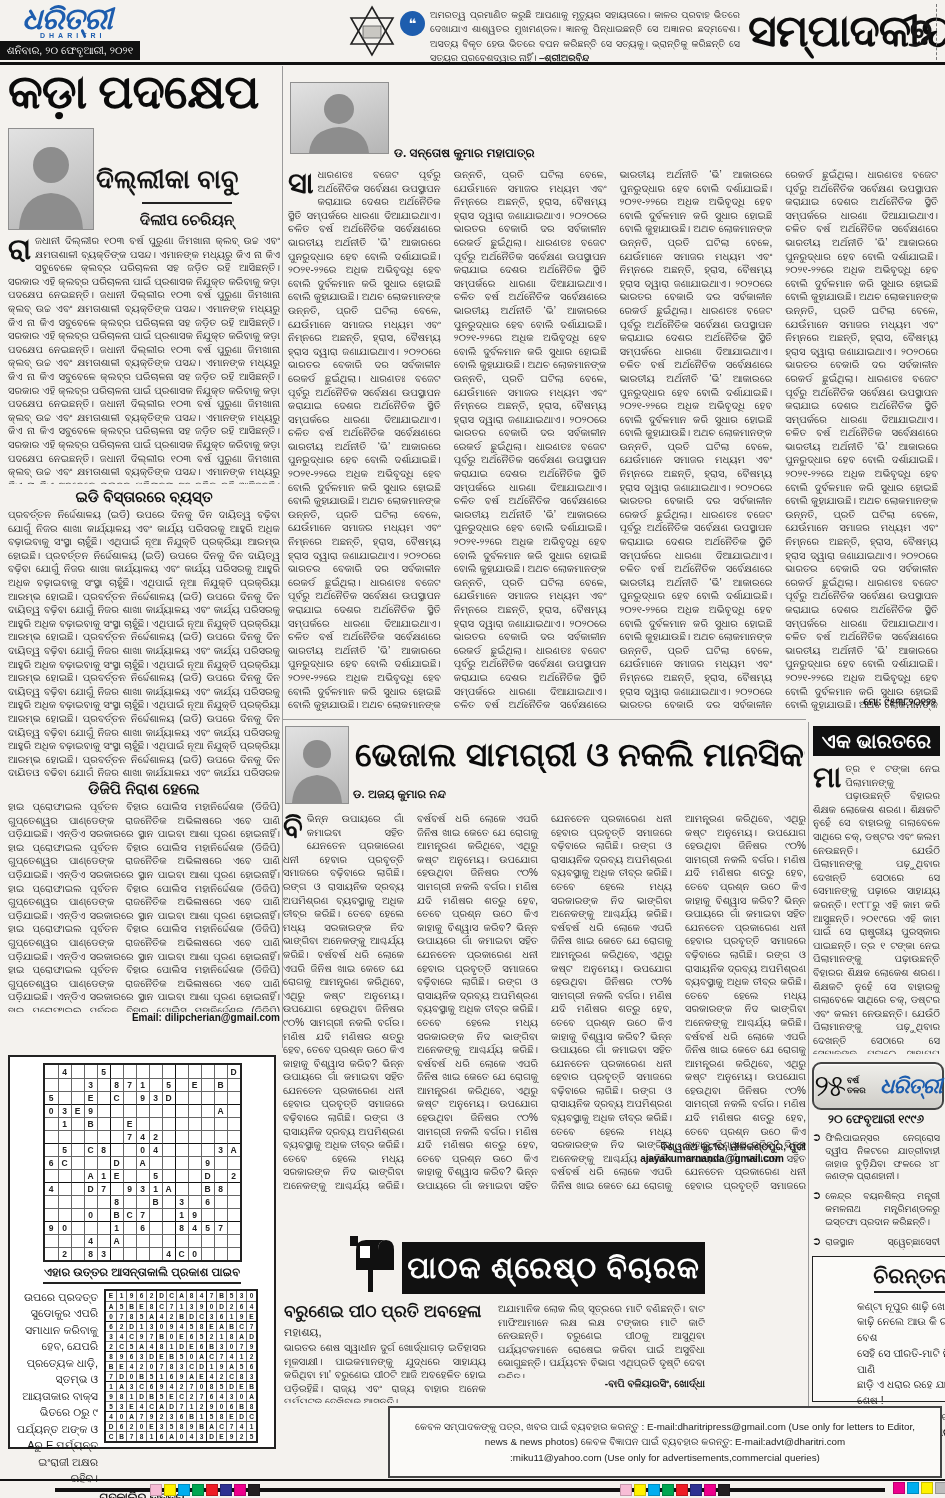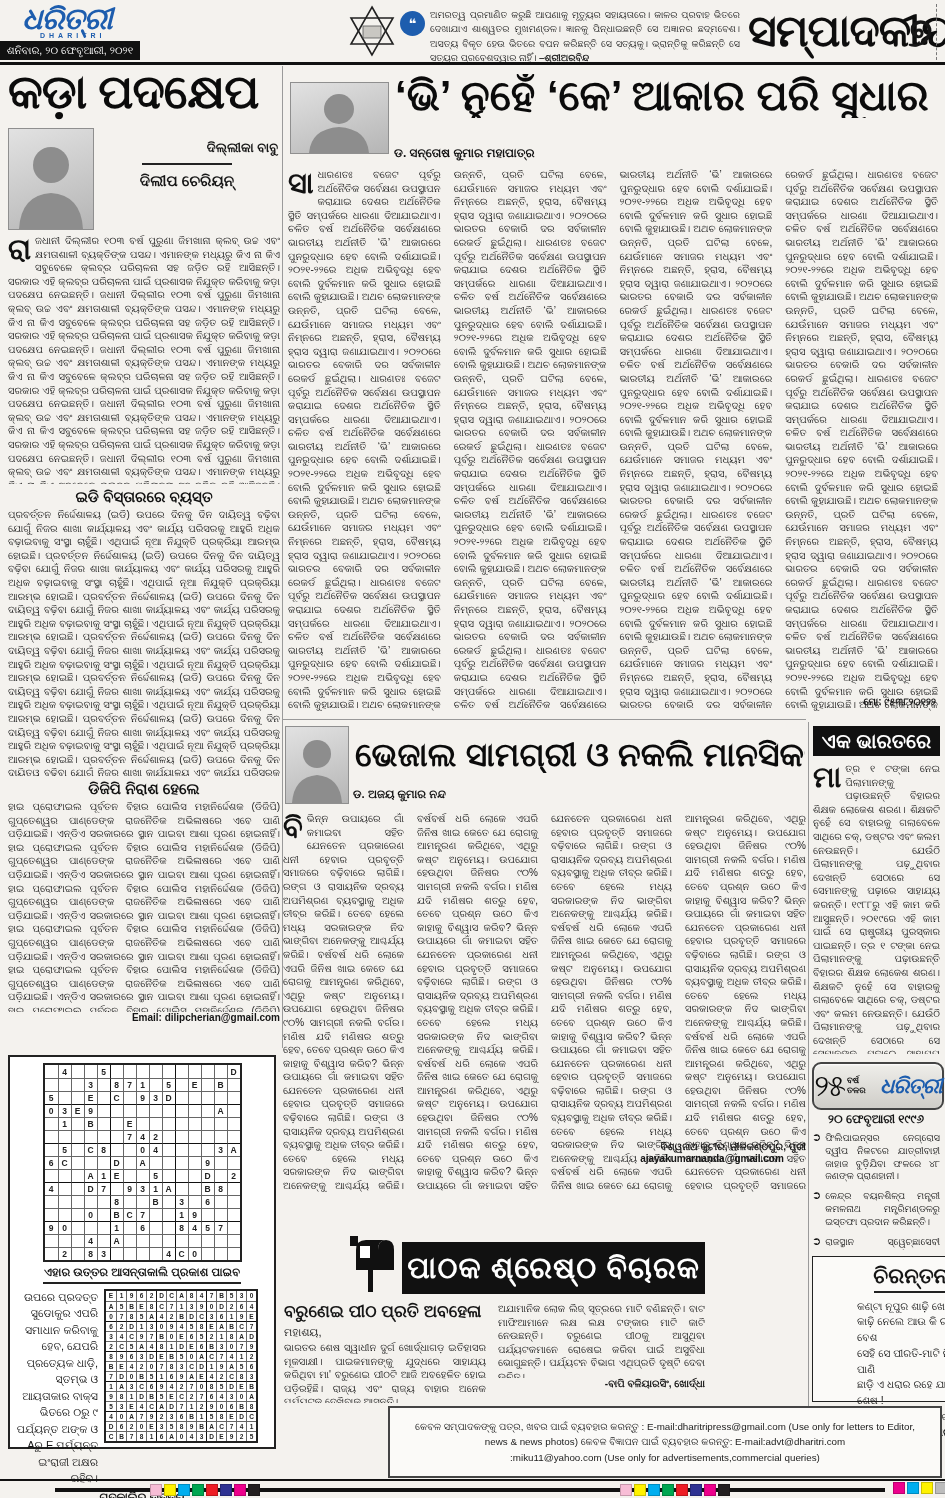--- a/index.html
+++ b/index.html
@@ -22,21 +22,21 @@
   .ed-num{font-size:40px;font-weight:bold;}
   .dashed-v{border-left:1px dashed #777;width:0;}
   
   .photo{background:linear-gradient(160deg,#e2e2e2,#b5b5b5);border:1px solid #8f8f8f;overflow:hidden;}
   .photo svg{display:block;width:100%;height:100%;}
   
   .hl-left{font-size:47px;font-weight:bold;line-height:1;letter-spacing:-1px;color:#0b0b0b;}
   .hl-main{font-size:42px;font-weight:bold;line-height:1.05;white-space:nowrap;overflow:hidden;color:#0b0b0b;}
   .hl-mid{font-size:33px;font-weight:bold;line-height:1.05;white-space:nowrap;overflow:hidden;color:#0b0b0b;}
   .byline{font-weight:bold;font-size:12px;color:#111;}
-  .colname{font-weight:bold;font-size:13px;text-align:right;}
+  .colname{font-weight:bold;font-size:26px;text-align:left;margin-top:24px;}
   .colauthor{font-size:15px;text-align:center;font-weight:bold;}
   .cols4{column-count:4;column-gap:13px;}
   
   .blackbox{background:#111;color:#fff;display:flex;align-items:center;justify-content:center;font-weight:bold;}
   .bullet{display:flex;gap:4px;margin-bottom:7px;font-size:9.5px;line-height:1.35;text-align:justify;}
   .bullet .g{font-weight:bold;font-size:11px;line-height:1;color:#111;}
   
   .sudoku-box{border:2px solid #222;background:#fff;}
   .sud-head{display:flex;border-bottom:1.5px solid #222;}
   .sud-brand{flex:1.2;padding:4px 6px;border-right:1.5px solid #222;}
@@ -590,21 +590,20 @@
     </div>
     <div class="sud-cap" style="margin-top:4px;">ଗତକାଲିର ଉତ୍ତର</div>
   </div>
 
   <div class="abs photo" style="left:290px;top:82px;width:97px;height:70px;">
     <svg viewBox="0 0 97 70">
         <circle cx="48" cy="26" r="15" fill="#8d8d8d"></circle>
         <path d="M18 70 Q20 46 48 44 Q76 46 78 70 Z" fill="#8d8d8d"></path>
       </svg>
   </div>
-  <div class="abs hl-main" style="left:395px;top:74px;width:545px;">‘ଭି’ ନୁହେଁ ‘କେ’ ଆକାର ପରି ସୁଧାର</div>
   <div class="abs byline" style="left:394px;top:146px;">ଡ. ସନ୍ତୋଷ କୁମାର ମହାପାତ୍ର</div>
 
   <div class="abs bodytext cols4" style="left:288px;top:168px;width:650px;height:545px;">
     <span class="dropcap">ସା</span>
     <span>ଧାରଣତଃ ବଜେଟ ପୂର୍ବରୁ ଅର୍ଥନୈତିକ ସର୍ବେକ୍ଷଣ ଉପସ୍ଥାପନ କରାଯାଇ ଦେଶର ଅର୍ଥନୈତିକ ସ୍ଥିତି ସମ୍ପର୍କରେ ଧାରଣା ଦିଆଯାଇଥାଏ। ଚଳିତ ବର୍ଷ ଅର୍ଥନୈତିକ ସର୍ବେକ୍ଷଣରେ ଭାରତୀୟ ଅର୍ଥନୀତି ‘ଭି’ ଆକାରରେ ପୁନରୁଦ୍ଧାର ହେବ ବୋଲି ଦର୍ଶାଯାଇଛି। ୨୦୨୧-୨୨ରେ ଅଧିକ ଅଭିବୃଦ୍ଧି ହେବ ବୋଲି ଦୁର୍ବଳମାନ କରି ସୁଧାର ହୋଇଛି ବୋଲି କୁହାଯାଉଛି। ଅଥଚ ଲୋକମାନଙ୍କ ଉନ୍ନତି, ପ୍ରତି ଘଟିଲା ବେଳେ, ଯେଉଁମାନେ ସମାଜର ମଧ୍ୟମ ଏବଂ ନିମ୍ନରେ ଅଛନ୍ତି, ହ୍ରାସ, ବୈଷମ୍ୟ ହ୍ରାସ ଦ୍ୱାରା ଜଣାଯାଇଥାଏ। ୨୦୨୦ରେ ଭାରତର ବେକାରି ଦର ସର୍ବକାଳୀନ ରେକର୍ଡ ଛୁଇଁଥିଲା। ଧାରଣତଃ ବଜେଟ ପୂର୍ବରୁ ଅର୍ଥନୈତିକ ସର୍ବେକ୍ଷଣ ଉପସ୍ଥାପନ କରାଯାଇ ଦେଶର ଅର୍ଥନୈତିକ ସ୍ଥିତି ସମ୍ପର୍କରେ ଧାରଣା ଦିଆଯାଇଥାଏ। ଚଳିତ ବର୍ଷ ଅର୍ଥନୈତିକ ସର୍ବେକ୍ଷଣରେ ଭାରତୀୟ ଅର୍ଥନୀତି ‘ଭି’ ଆକାରରେ ପୁନରୁଦ୍ଧାର ହେବ ବୋଲି ଦର୍ଶାଯାଇଛି। ୨୦୨୧-୨୨ରେ ଅଧିକ ଅଭିବୃଦ୍ଧି ହେବ ବୋଲି ଦୁର୍ବଳମାନ କରି ସୁଧାର ହୋଇଛି ବୋଲି କୁହାଯାଉଛି। ଅଥଚ ଲୋକମାନଙ୍କ ଉନ୍ନତି, ପ୍ରତି ଘଟିଲା ବେଳେ, ଯେଉଁମାନେ ସମାଜର ମଧ୍ୟମ ଏବଂ ନିମ୍ନରେ ଅଛନ୍ତି, ହ୍ରାସ, ବୈଷମ୍ୟ ହ୍ରାସ ଦ୍ୱାରା ଜଣାଯାଇଥାଏ। ୨୦୨୦ରେ ଭାରତର ବେକାରି ଦର ସର୍ବକାଳୀନ ରେକର୍ଡ ଛୁଇଁଥିଲା। ଧାରଣତଃ ବଜେଟ ପୂର୍ବରୁ ଅର୍ଥନୈତିକ ସର୍ବେକ୍ଷଣ ଉପସ୍ଥାପନ କରାଯାଇ ଦେଶର ଅର୍ଥନୈତିକ ସ୍ଥିତି ସମ୍ପର୍କରେ ଧାରଣା ଦିଆଯାଇଥାଏ। ଚଳିତ ବର୍ଷ ଅର୍ଥନୈତିକ ସର୍ବେକ୍ଷଣରେ ଭାରତୀୟ ଅର୍ଥନୀତି ‘ଭି’ ଆକାରରେ ପୁନରୁଦ୍ଧାର ହେବ ବୋଲି ଦର୍ଶାଯାଇଛି। ୨୦୨୧-୨୨ରେ ଅଧିକ ଅଭିବୃଦ୍ଧି ହେବ ବୋଲି ଦୁର୍ବଳମାନ କରି ସୁଧାର ହୋଇଛି ବୋଲି କୁହାଯାଉଛି। ଅଥଚ ଲୋକମାନଙ୍କ ଉନ୍ନତି, ପ୍ରତି ଘଟିଲା ବେଳେ, ଯେଉଁମାନେ ସମାଜର ମଧ୍ୟମ ଏବଂ ନିମ୍ନରେ ଅଛନ୍ତି, ହ୍ରାସ, ବୈଷମ୍ୟ ହ୍ରାସ ଦ୍ୱାରା ଜଣାଯାଇଥାଏ। ୨୦୨୦ରେ ଭାରତର ବେକାରି ଦର ସର୍ବକାଳୀନ ରେକର୍ଡ ଛୁଇଁଥିଲା। ଧାରଣତଃ ବଜେଟ ପୂର୍ବରୁ ଅର୍ଥନୈତିକ ସର୍ବେକ୍ଷଣ ଉପସ୍ଥାପନ କରାଯାଇ ଦେଶର ଅର୍ଥନୈତିକ ସ୍ଥିତି ସମ୍ପର୍କରେ ଧାରଣା ଦିଆଯାଇଥାଏ। ଚଳିତ ବର୍ଷ ଅର୍ଥନୈତିକ ସର୍ବେକ୍ଷଣରେ ଭାରତୀୟ ଅର୍ଥନୀତି ‘ଭି’ ଆକାରରେ ପୁନରୁଦ୍ଧାର ହେବ ବୋଲି ଦର୍ଶାଯାଇଛି। ୨୦୨୧-୨୨ରେ ଅଧିକ ଅଭିବୃଦ୍ଧି ହେବ ବୋଲି ଦୁର୍ବଳମାନ କରି ସୁଧାର ହୋଇଛି ବୋଲି କୁହାଯାଉଛି। ଅଥଚ ଲୋକମାନଙ୍କ ଉନ୍ନତି, ପ୍ରତି ଘଟିଲା ବେଳେ, ଯେଉଁମାନେ ସମାଜର ମଧ୍ୟମ ଏବଂ ନିମ୍ନରେ ଅଛନ୍ତି, ହ୍ରାସ, ବୈଷମ୍ୟ ହ୍ରାସ ଦ୍ୱାରା ଜଣାଯାଇଥାଏ। ୨୦୨୦ରେ ଭାରତର ବେକାରି ଦର ସର୍ବକାଳୀନ ରେକର୍ଡ ଛୁଇଁଥିଲା। ଧାରଣତଃ ବଜେଟ ପୂର୍ବରୁ ଅର୍ଥନୈତିକ ସର୍ବେକ୍ଷଣ ଉପସ୍ଥାପନ କରାଯାଇ ଦେଶର ଅର୍ଥନୈତିକ ସ୍ଥିତି ସମ୍ପର୍କରେ ଧାରଣା ଦିଆଯାଇଥାଏ। ଚଳିତ ବର୍ଷ ଅର୍ଥନୈତିକ ସର୍ବେକ୍ଷଣରେ ଭାରତୀୟ ଅର୍ଥନୀତି ‘ଭି’ ଆକାରରେ ପୁନରୁଦ୍ଧାର ହେବ ବୋଲି ଦର୍ଶାଯାଇଛି। ୨୦୨୧-୨୨ରେ ଅଧିକ ଅଭିବୃଦ୍ଧି ହେବ ବୋଲି ଦୁର୍ବଳମାନ କରି ସୁଧାର ହୋଇଛି ବୋଲି କୁହାଯାଉଛି। ଅଥଚ ଲୋକମାନଙ୍କ ଉନ୍ନତି, ପ୍ରତି ଘଟିଲା ବେଳେ, ଯେଉଁମାନେ ସମାଜର ମଧ୍ୟମ ଏବଂ ନିମ୍ନରେ ଅଛନ୍ତି, ହ୍ରାସ, ବୈଷମ୍ୟ ହ୍ରାସ ଦ୍ୱାରା ଜଣାଯାଇଥାଏ। ୨୦୨୦ରେ ଭାରତର ବେକାରି ଦର ସର୍ବକାଳୀନ ରେକର୍ଡ ଛୁଇଁଥିଲା। ଧାରଣତଃ ବଜେଟ ପୂର୍ବରୁ ଅର୍ଥନୈତିକ ସର୍ବେକ୍ଷଣ ଉପସ୍ଥାପନ କରାଯାଇ ଦେଶର ଅର୍ଥନୈତିକ ସ୍ଥିତି ସମ୍ପର୍କରେ ଧାରଣା ଦିଆଯାଇଥାଏ। ଚଳିତ ବର୍ଷ ଅର୍ଥନୈତିକ ସର୍ବେକ୍ଷଣରେ ଭାରତୀୟ ଅର୍ଥନୀତି ‘ଭି’ ଆକାରରେ ପୁନରୁଦ୍ଧାର ହେବ ବୋଲି ଦର୍ଶାଯାଇଛି। ୨୦୨୧-୨୨ରେ ଅଧିକ ଅଭିବୃଦ୍ଧି ହେବ ବୋଲି ଦୁର୍ବଳମାନ କରି ସୁଧାର ହୋଇଛି ବୋଲି କୁହାଯାଉଛି। ଅଥଚ ଲୋକମାନଙ୍କ ଉନ୍ନତି, ପ୍ରତି ଘଟିଲା ବେଳେ, ଯେଉଁମାନେ ସମାଜର ମଧ୍ୟମ ଏବଂ ନିମ୍ନରେ ଅଛନ୍ତି, ହ୍ରାସ, ବୈଷମ୍ୟ ହ୍ରାସ ଦ୍ୱାରା ଜଣାଯାଇଥାଏ। ୨୦୨୦ରେ ଭାରତର ବେକାରି ଦର ସର୍ବକାଳୀନ ରେକର୍ଡ ଛୁଇଁଥିଲା। ଧାରଣତଃ ବଜେଟ ପୂର୍ବରୁ ଅର୍ଥନୈତିକ ସର୍ବେକ୍ଷଣ ଉପସ୍ଥାପନ କରାଯାଇ ଦେଶର ଅର୍ଥନୈତିକ ସ୍ଥିତି ସମ୍ପର୍କରେ ଧାରଣା ଦିଆଯାଇଥାଏ। ଚଳିତ ବର୍ଷ ଅର୍ଥନୈତିକ ସର୍ବେକ୍ଷଣରେ ଭାରତୀୟ ଅର୍ଥନୀତି ‘ଭି’ ଆକାରରେ ପୁନରୁଦ୍ଧାର ହେବ ବୋଲି ଦର୍ଶାଯାଇଛି। ୨୦୨୧-୨୨ରେ ଅଧିକ ଅଭିବୃଦ୍ଧି ହେବ ବୋଲି ଦୁର୍ବଳମାନ କରି ସୁଧାର ହୋଇଛି ବୋଲି କୁହାଯାଉଛି। ଅଥଚ ଲୋକମାନଙ୍କ ଉନ୍ନତି, ପ୍ରତି ଘଟିଲା ବେଳେ, ଯେଉଁମାନେ ସମାଜର ମଧ୍ୟମ ଏବଂ ନିମ୍ନରେ ଅଛନ୍ତି, ହ୍ରାସ, ବୈଷମ୍ୟ ହ୍ରାସ ଦ୍ୱାରା ଜଣାଯାଇଥାଏ। ୨୦୨୦ରେ ଭାରତର ବେକାରି ଦର ସର୍ବକାଳୀନ ରେକର୍ଡ ଛୁଇଁଥିଲା। ଧାରଣତଃ ବଜେଟ ପୂର୍ବରୁ ଅର୍ଥନୈତିକ ସର୍ବେକ୍ଷଣ ଉପସ୍ଥାପନ କରାଯାଇ ଦେଶର ଅର୍ଥନୈତିକ ସ୍ଥିତି ସମ୍ପର୍କରେ ଧାରଣା ଦିଆଯାଇଥାଏ। ଚଳିତ ବର୍ଷ ଅର୍ଥନୈତିକ ସର୍ବେକ୍ଷଣରେ ଭାରତୀୟ ଅର୍ଥନୀତି ‘ଭି’ ଆକାରରେ ପୁନରୁଦ୍ଧାର ହେବ ବୋଲି ଦର୍ଶାଯାଇଛି। ୨୦୨୧-୨୨ରେ ଅଧିକ ଅଭିବୃଦ୍ଧି ହେବ ବୋଲି ଦୁର୍ବଳମାନ କରି ସୁଧାର ହୋଇଛି ବୋଲି କୁହାଯାଉଛି। ଅଥଚ ଲୋକମାନଙ୍କ ଉନ୍ନତି, ପ୍ରତି ଘଟିଲା ବେଳେ, ଯେଉଁମାନେ ସମାଜର ମଧ୍ୟମ ଏବଂ ନିମ୍ନରେ ଅଛନ୍ତି, ହ୍ରାସ, ବୈଷମ୍ୟ ହ୍ରାସ ଦ୍ୱାରା ଜଣାଯାଇଥାଏ। ୨୦୨୦ରେ ଭାରତର ବେକାରି ଦର ସର୍ବକାଳୀନ ରେକର୍ଡ ଛୁଇଁଥିଲା। ଧାରଣତଃ ବଜେଟ ପୂର୍ବରୁ ଅର୍ଥନୈତିକ ସର୍ବେକ୍ଷଣ ଉପସ୍ଥାପନ କରାଯାଇ ଦେଶର ଅର୍ଥନୈତିକ ସ୍ଥିତି ସମ୍ପର୍କରେ ଧାରଣା ଦିଆଯାଇଥାଏ। ଚଳିତ ବର୍ଷ ଅର୍ଥନୈତିକ ସର୍ବେକ୍ଷଣରେ ଭାରତୀୟ ଅର୍ଥନୀତି ‘ଭି’ ଆକାରରେ ପୁନରୁଦ୍ଧାର ହେବ ବୋଲି ଦର୍ଶାଯାଇଛି। ୨୦୨୧-୨୨ରେ ଅଧିକ ଅଭିବୃଦ୍ଧି ହେବ ବୋଲି ଦୁର୍ବଳମାନ କରି ସୁଧାର ହୋଇଛି ବୋଲି କୁହାଯାଉଛି। ଅଥଚ ଲୋକମାନଙ୍କ ଉନ୍ନତି, ପ୍ରତି ଘଟିଲା ବେଳେ, ଯେଉଁମାନେ ସମାଜର ମଧ୍ୟମ ଏବଂ ନିମ୍ନରେ ଅଛନ୍ତି, ହ୍ରାସ, ବୈଷମ୍ୟ ହ୍ରାସ ଦ୍ୱାରା ଜଣାଯାଇଥାଏ। ୨୦୨୦ରେ ଭାରତର ବେକାରି ଦର ସର୍ବକାଳୀନ ରେକର୍ଡ ଛୁଇଁଥିଲା। ଧାରଣତଃ ବଜେଟ ପୂର୍ବରୁ ଅର୍ଥନୈତିକ ସର୍ବେକ୍ଷଣ ଉପସ୍ଥାପନ କରାଯାଇ ଦେଶର ଅର୍ଥନୈତିକ ସ୍ଥିତି ସମ୍ପର୍କରେ ଧାରଣା ଦିଆଯାଇଥାଏ। ଚଳିତ ବର୍ଷ ଅର୍ଥନୈତିକ ସର୍ବେକ୍ଷଣରେ ଭାରତୀୟ ଅର୍ଥନୀତି ‘ଭି’ ଆକାରରେ ପୁନରୁଦ୍ଧାର ହେବ ବୋଲି ଦର୍ଶାଯାଇଛି। ୨୦୨୧-୨୨ରେ ଅଧିକ ଅଭିବୃଦ୍ଧି ହେବ ବୋଲି ଦୁର୍ବଳମାନ କରି ସୁଧାର ହୋଇଛି ବୋଲି କୁହାଯାଉଛି। ଅଥଚ ଲୋକମାନଙ୍କ ଉନ୍ନତି, ପ୍ରତି ଘଟିଲା ବେଳେ, ଯେଉଁମାନେ ସମାଜର ମଧ୍ୟମ ଏବଂ ନିମ୍ନରେ ଅଛନ୍ତି, ହ୍ରାସ, ବୈଷମ୍ୟ ହ୍ରାସ ଦ୍ୱାରା ଜଣାଯାଇଥାଏ। ୨୦୨୦ରେ ଭାରତର ବେକାରି ଦର ସର୍ବକାଳୀନ ରେକର୍ଡ ଛୁଇଁଥିଲା। ଧାରଣତଃ ବଜେଟ ପୂର୍ବରୁ ଅର୍ଥନୈତିକ ସର୍ବେକ୍ଷଣ ଉପସ୍ଥାପନ କରାଯାଇ ଦେଶର ଅର୍ଥନୈତିକ ସ୍ଥିତି ସମ୍ପର୍କରେ ଧାରଣା ଦିଆଯାଇଥାଏ। ଚଳିତ ବର୍ଷ ଅର୍ଥନୈତିକ ସର୍ବେକ୍ଷଣରେ ଭାରତୀୟ ଅର୍ଥନୀତି ‘ଭି’ ଆକାରରେ ପୁନରୁଦ୍ଧାର ହେବ ବୋଲି ଦର୍ଶାଯାଇଛି। ୨୦୨୧-୨୨ରେ ଅଧିକ ଅଭିବୃଦ୍ଧି ହେବ ବୋଲି ଦୁର୍ବଳମାନ କରି ସୁଧାର ହୋଇଛି ବୋଲି କୁହାଯାଉଛି। ଅଥଚ ଲୋକମାନଙ୍କ ଉନ୍ନତି, ପ୍ରତି ଘଟିଲା ବେଳେ, ଯେଉଁମାନେ ସମାଜର ମଧ୍ୟମ ଏବଂ ନିମ୍ନରେ ଅଛନ୍ତି, ହ୍ରାସ, ବୈଷମ୍ୟ ହ୍ରାସ ଦ୍ୱାରା ଜଣାଯାଇଥାଏ। ୨୦୨୦ରେ ଭାରତର ବେକାରି ଦର ସର୍ବକାଳୀନ ରେକର୍ଡ ଛୁଇଁଥିଲା।</span>
   </div>
   <div class="abs sig" style="left:810px;top:696px;width:126px;">ମୋ: ୯୫୩୮୨୦୧୨୨</div>
 
   <div class="abs photo" style="left:285px;top:726px;width:62px;height:76px;">
     <svg viewBox="0 0 62 76">

